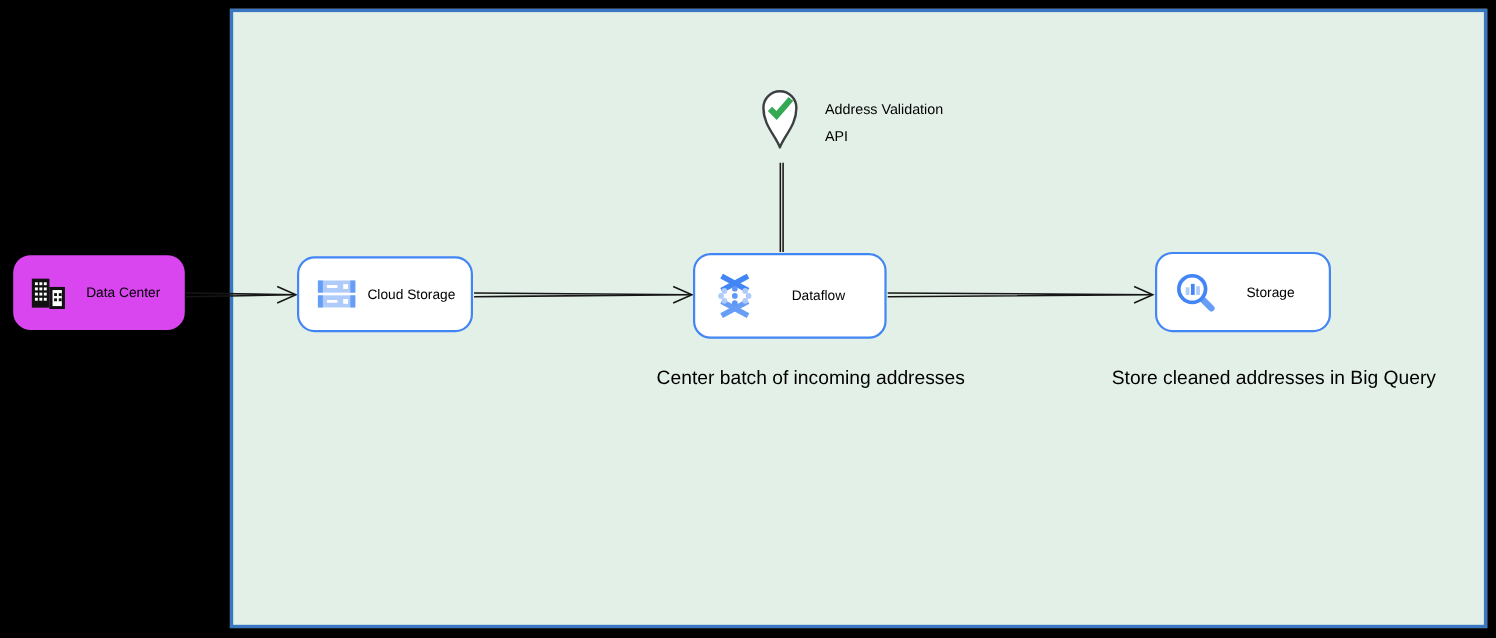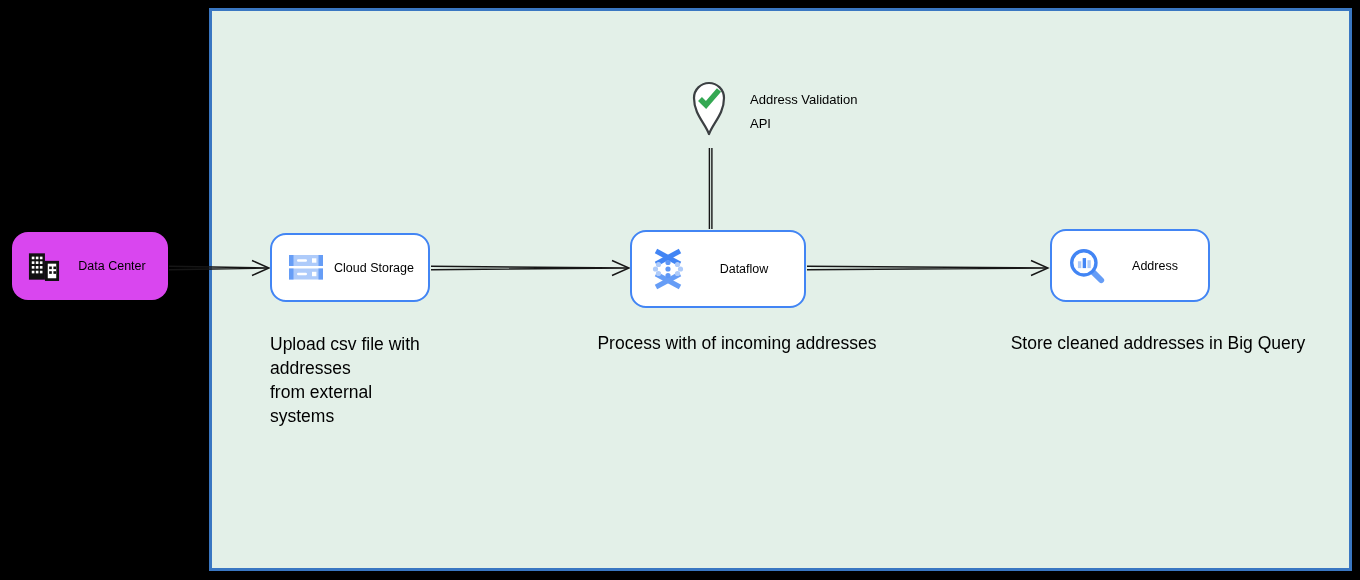--- a/index.html
+++ b/index.html
@@ -145,30 +145,26 @@
   </div>
 
   <div class="node gcp-node" id="node-bigquery">
     <svg class="nicon" width="38" height="38" viewBox="0 0 36 36">
       <path d="M24,24 L31.5,31.5" stroke="#669df6" stroke-width="5.5" stroke-linecap="round"></path>
       <circle cx="15" cy="15" r="11.5" fill="#fff" stroke="#4285f4" stroke-width="3.2"></circle>
       <rect x="9.4" y="13.5" width="3.2" height="6.5" fill="#aecbfa"></rect>
       <rect x="13.9" y="10.5" width="3.2" height="9.5" fill="#4285f4"></rect>
       <rect x="18.4" y="12.5" width="3.2" height="7.5" fill="#aecbfa"></rect>
     </svg>
-    <span class="lbl">Address</span>
+    <span class="lbl">Storage</span>
   </div>
 
   <svg id="pin" viewBox="0 0 42 60">
     <path d="M21,56 C17,45 6,36 6,20 A15,15 0 1 1 36,20 C36,36 25,45 21,56 Z" fill="#fff" stroke="#3c4043" stroke-width="2.2" stroke-linejoin="round"></path>
     <path d="M12,21 L18,27 L31,12" fill="none" stroke="#34a853" stroke-width="5.5"></path>
   </svg>
   <div id="pin-label">Address Validation
 API</div>
 
-  <div class="caption" id="caption-cloud-storage">Upload csv file with
-addresses
-from external
-systems</div>
-  <div class="caption" id="caption-dataflow">Process with of incoming addresses</div>
+  <div class="caption" id="caption-dataflow">Center batch of incoming addresses</div>
   <div class="caption" id="caption-bigquery">Store cleaned addresses in Big Query</div>
 
 </div>
 
 </body></html>

